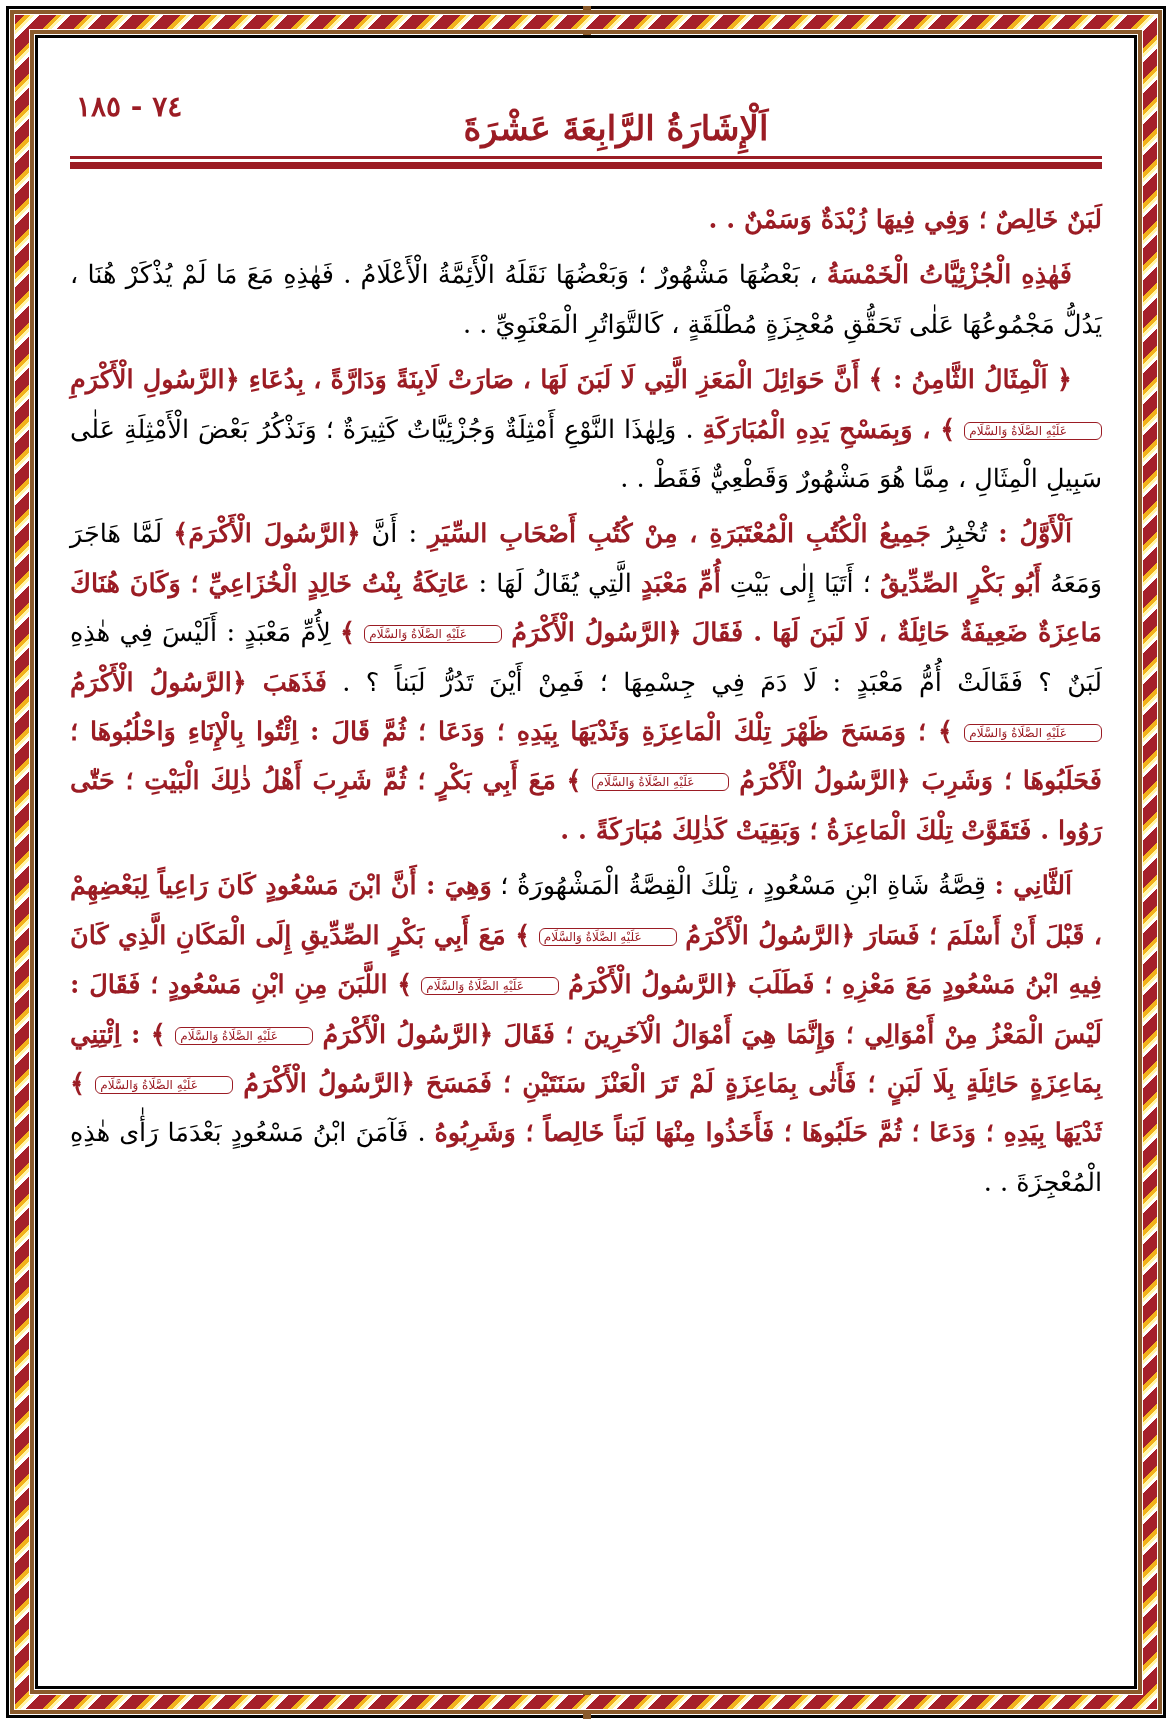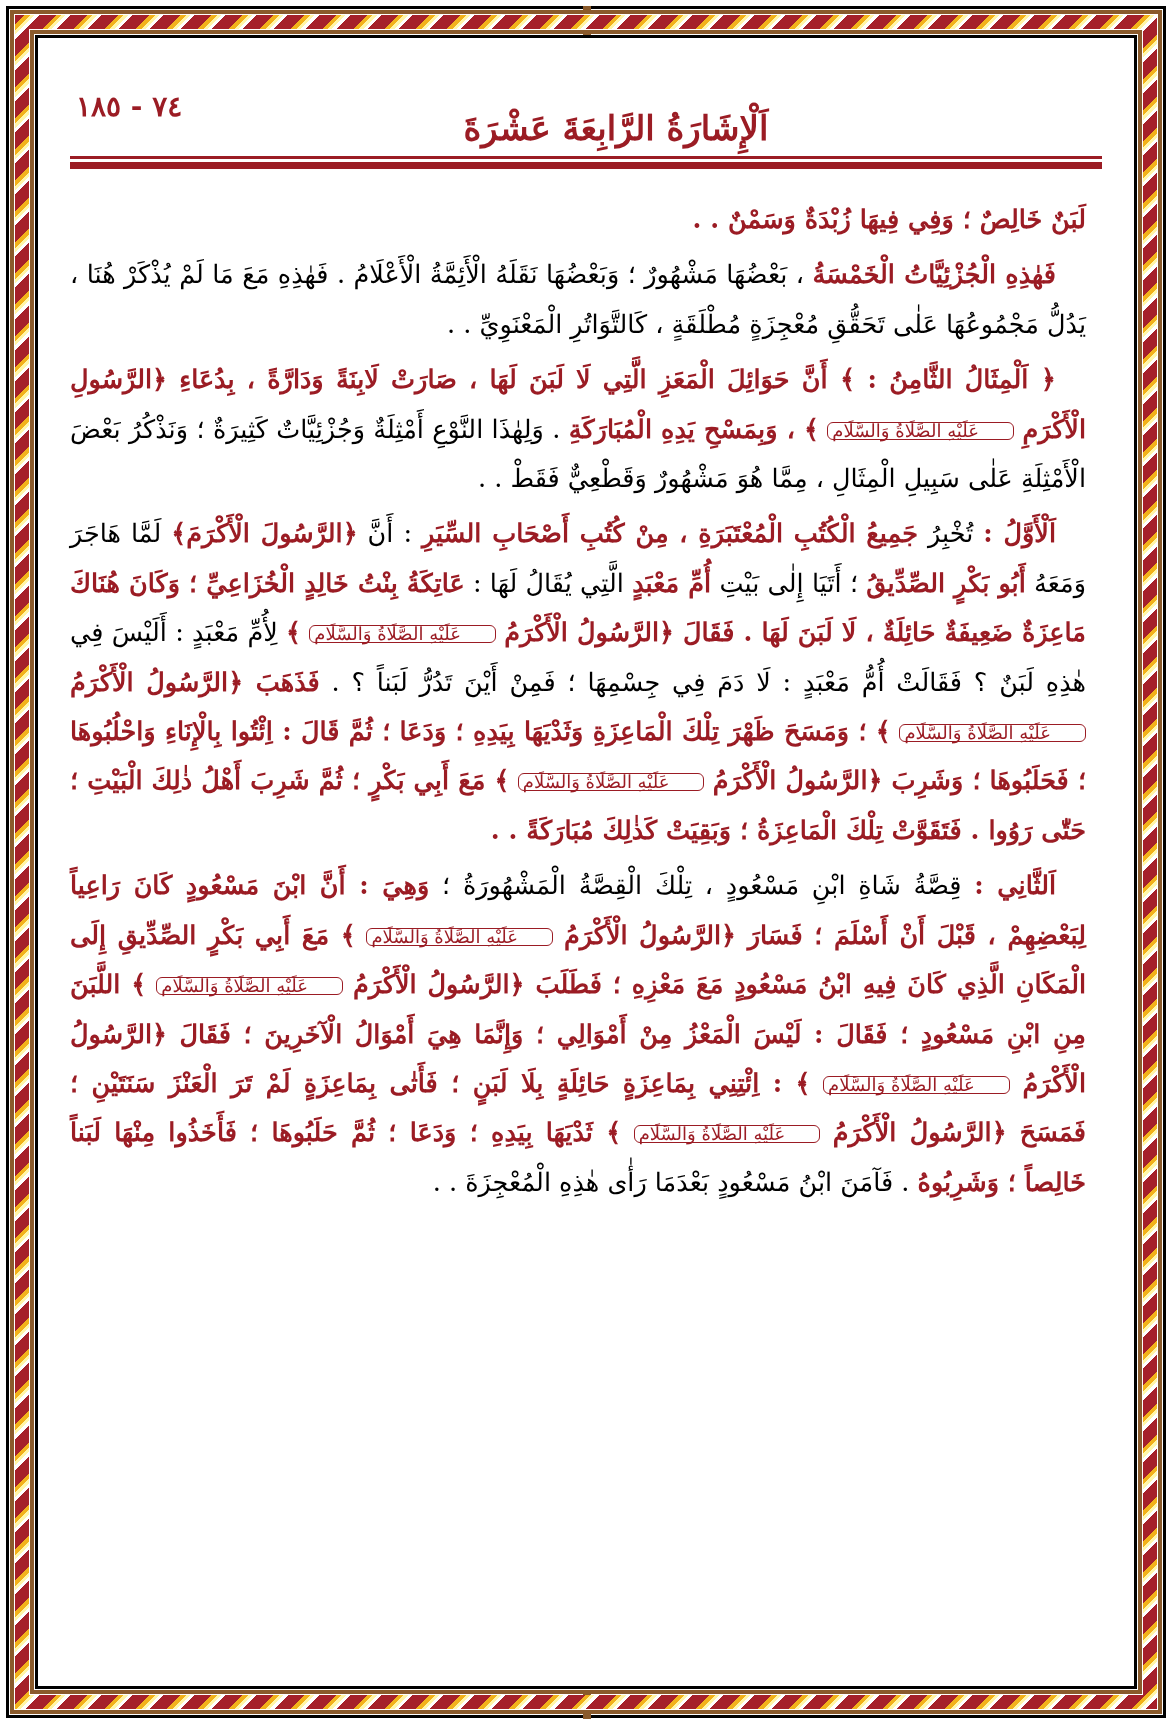--- a/index.html
+++ b/index.html
@@ -55,26 +55,26 @@
     .rule-thin { height: 3px; background: #9b1c24; margin-top: 6px; }
     .rule-thick { height: 7px; background: #9b1c24; margin-top: 3px; }
 
     .body-text {
       margin-top: 26px;
       font-size: 25.5px;
       line-height: 49.4px;
       text-align: justify;
       text-align-last: right;
     }
-    .para { margin: 0 16px 6px 0; }
+    .para { margin: 0 0 6px 0; }
     .para.indent { text-indent: 30px; }
     .r { color: #9b1c24; font-weight: bold; }
     .k { color: #000; }
     .salawat {
-      display: inline-block; font-size: 18px; line-height: 14px; color: #9b1c24;
+      display: inline-block; font-size: 12px; line-height: 14px; color: #9b1c24;
       border: 1px solid #9b1c24; border-radius: 6px; padding: 1px 4px; vertical-align: middle;
       font-weight: normal;
     }
     .orn { color: #9b1c24; font-size: 26px; font-weight: bold; }
   </style>
 </head>
 <body>
 
 <div class="frame-outer"></div>
 <div class="frame-brown-1"></div>

